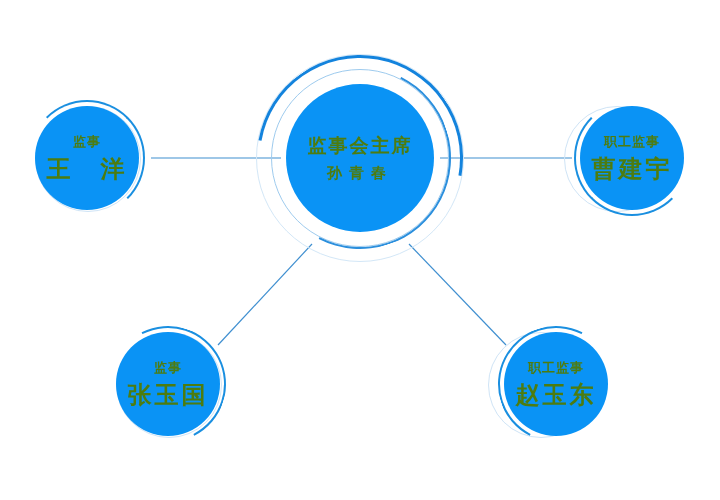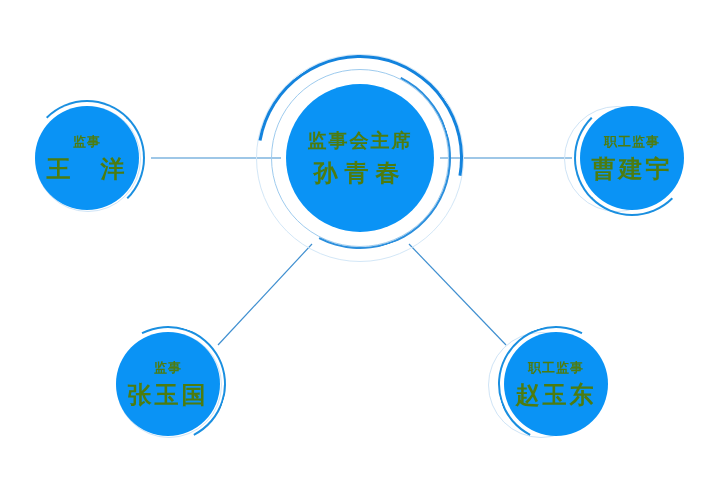--- a/index.html
+++ b/index.html
@@ -134,21 +134,21 @@
     width: 178px;
     height: 178px;
     border-radius: 50%;
     border: 2px solid transparent;
     border-right-color: #2b8fdd;
     border-bottom-color: #2b8fdd;
     transform: translate(-50%, -50%) rotate(-18deg);
     z-index: 2;
   }
   .center .title { font-size: 19px; letter-spacing: 2px; margin-bottom: 11px; }
-  .center .name  { font-size: 24px; letter-spacing: 7px; font-family: Liberation Serif, serif; }
+  .center .name  { font-size: 15px; letter-spacing: 7px; font-family: Liberation Serif, serif; }
 </style>
 </head>
 <body>
 
 <div id="stage">
 
   <svg id="edges" viewBox="0 0 720 500" width="720" height="500">
     <line x1="151" y1="158" x2="281" y2="158" stroke="#3f8fd0" stroke-width="1.2"></line>
     <line x1="440" y1="158" x2="572" y2="158" stroke="#3f8fd0" stroke-width="1.2"></line>
     <line x1="312" y1="244" x2="218" y2="345" stroke="#3f8fd0" stroke-width="1.2"></line>

